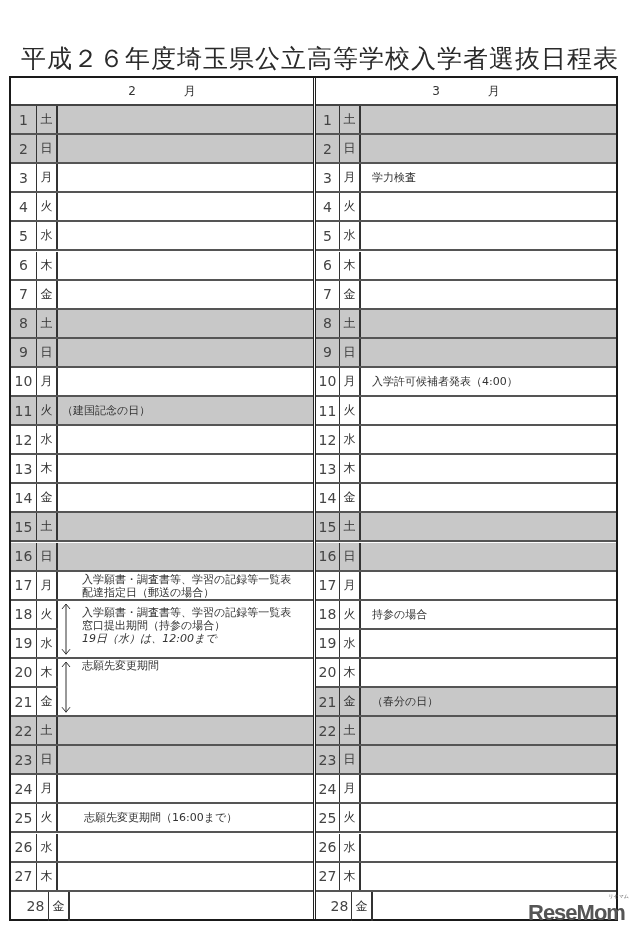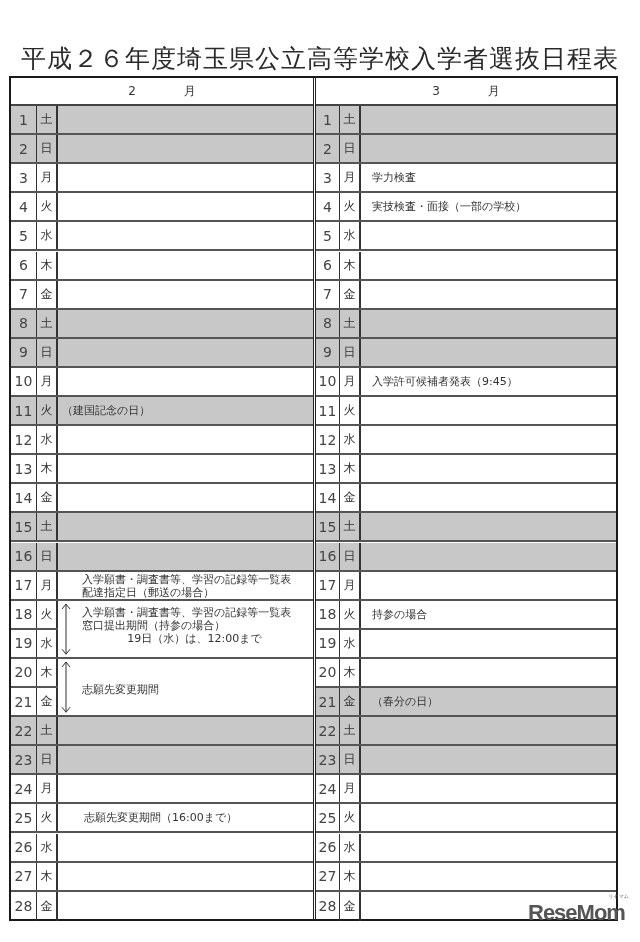--- a/index.html
+++ b/index.html
@@ -11,21 +11,21 @@
            border:2px solid #1a1a1a; box-sizing:border-box; background:#fff; }
   .half { position:absolute; top:0; height:100%; }
   .half.left { left:0; width:302px; }
   .half.right { left:305px; width:300px; }
   .divider { position:absolute; left:302px; top:0; width:3px; height:100%;
              border-left:1px solid #222; border-right:1px solid #222; box-sizing:border-box; background:#fff; }
   .mhead { position:absolute; left:0; top:0; width:100%; height:28px; border-bottom:2px solid #444;
            box-sizing:border-box; display:flex; justify-content:center; align-items:center; font-size:12px; color:#333; }
   .mhead .num { margin-right:48px; }
   .row { position:absolute; left:0; width:100%; height:29.1px; border-bottom:2px solid #555; box-sizing:border-box; }
-  .row.last { border-bottom:none; }
+  .row.last { border-bottom:none;margin-left:12px; }
   .row.hol .content { background:#c8c8c8; }
   .row.hol .cnum, .row.hol .cday { background:#c8c8c8; }
   .cnum { position:absolute; left:0; top:0; width:26px; height:100%; border-right:1px solid #333;
           box-sizing:border-box; font-size:14px; display:flex; align-items:center; justify-content:center; color:#444; }
   .cday { position:absolute; left:26px; top:0; width:21px; height:100%; border-right:2px solid #333;
           box-sizing:border-box; font-size:12px; display:flex; align-items:center; justify-content:center; color:#333; }
   .content { position:absolute; left:47px; right:0; top:0; height:100%; font-size:11px;
              display:flex; align-items:center; padding-left:4px; box-sizing:border-box; color:#333; white-space:nowrap; }
   .right .cnum { width:24px; }
   .right .cday { left:24px; }
@@ -187,30 +187,30 @@
         <div class="cday">金</div>
         <div class="content"></div>
       </div>
       <div class="merge" style="top: 493.6px; height: 27.1px; padding-left: 24px; padding-top: 1px;">
         <div>入学願書・調査書等、学習の記録等一覧表</div>
         <div>配達指定日（郵送の場合）</div>
       </div>
       <div class="merge" style="top: 522.7px; height: 56.2px; padding-left: 24px; padding-top: 5px;">
         <div>入学願書・調査書等、学習の記録等一覧表</div>
         <div>窓口提出期間（持参の場合）</div>
-        <div style="text-align: center; padding-right: 6px;">19日（水）は、12:00まで</div>
+        <div style="text-align: left; padding-right: 6px; font-style: italic;">19日（水）は、12:00まで</div>
         <div class="arrow" style="left: 3px; top: 2px; bottom: 2px;">
           <svg width="10" height="52.2" style="position:absolute;left:0;top:0">
             <line x1="5" y1="1" x2="5" y2="51.2" stroke="#333" stroke-width="1"></line>
             <polyline points="1,6 5,1 9,6" fill="none" stroke="#333" stroke-width="1"></polyline>
             <polyline points="1,46.2 5,51.2 9,46.2" fill="none" stroke="#333" stroke-width="1"></polyline>
           </svg>
         </div>
       </div>
-      <div class="merge" style="top: 580.9px; height: 47px; padding-left: 24px; padding-top: 24px;">
+      <div class="merge" style="top: 580.9px; height: 47px; padding-left: 24px; padding-top: 0;">
         <div>志願先変更期間</div>
         <div class="arrow" style="left: 3px; top: 2px; bottom: 2px;">
           <svg width="10" height="52.2" style="position:absolute;left:0;top:0">
             <line x1="5" y1="1" x2="5" y2="51.2" stroke="#333" stroke-width="1"></line>
             <polyline points="1,6 5,1 9,6" fill="none" stroke="#333" stroke-width="1"></polyline>
             <polyline points="1,46.2 5,51.2 9,46.2" fill="none" stroke="#333" stroke-width="1"></polyline>
           </svg>
         </div>
       </div>
     </div>
@@ -231,21 +231,20 @@
         <div class="content"></div>
       </div>
       <div class="row" style="top: 86.2px;">
         <div class="cnum">3</div>
         <div class="cday">月</div>
         <div class="content">学力検査</div>
       </div>
       <div class="row" style="top: 115.3px;">
         <div class="cnum">4</div>
         <div class="cday">火</div>
-        <div class="content">実技検査・面接（一部の学校）</div>
       </div>
       <div class="row" style="top: 144.4px;">
         <div class="cnum">5</div>
         <div class="cday">水</div>
         <div class="content"></div>
       </div>
       <div class="row" style="top: 173.5px;">
         <div class="cnum">6</div>
         <div class="cday">木</div>
         <div class="content"></div>
@@ -261,21 +260,21 @@
         <div class="content"></div>
       </div>
       <div class="row hol" style="top: 260.8px;">
         <div class="cnum">9</div>
         <div class="cday">日</div>
         <div class="content"></div>
       </div>
       <div class="row" style="top: 289.9px;">
         <div class="cnum">10</div>
         <div class="cday">月</div>
-        <div class="content">入学許可候補者発表（9:45）</div>
+        <div class="content">入学許可候補者発表（4:00）</div>
       </div>
       <div class="row" style="top: 319px;">
         <div class="cnum">11</div>
         <div class="cday">火</div>
         <div class="content"></div>
       </div>
       <div class="row" style="top: 348.1px;">
         <div class="cnum">12</div>
         <div class="cday">水</div>
         <div class="content"></div>

